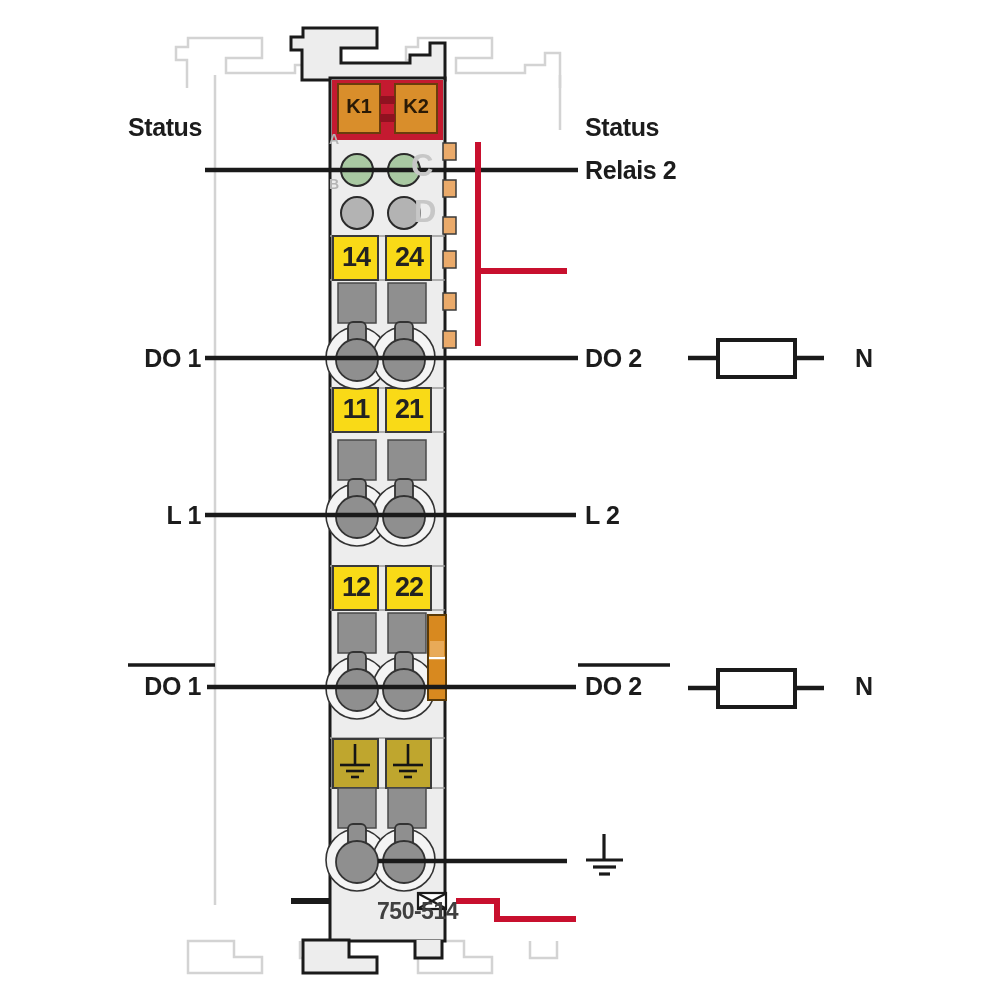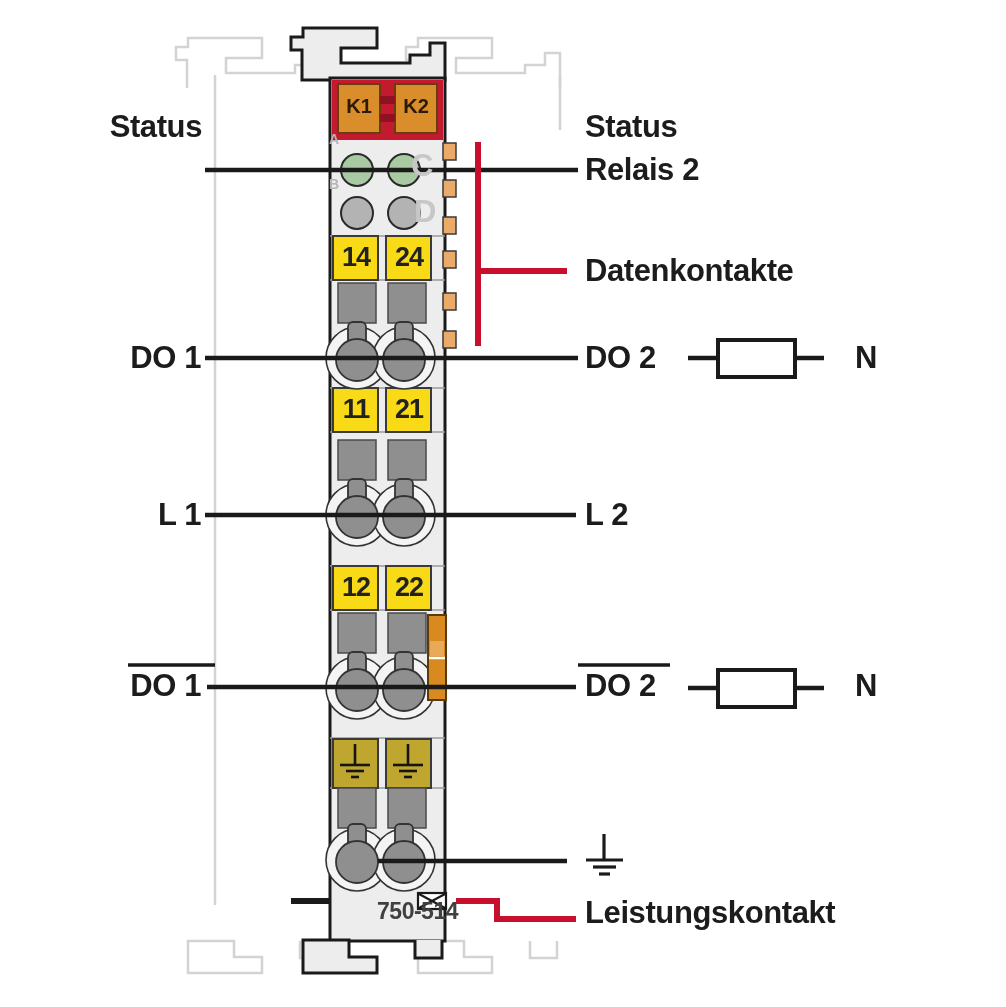--- a/index.html
+++ b/index.html
@@ -7,21 +7,21 @@
     position:relative;
     width:1006px;height:1007px;
     background:#ffffff;
     font-family:"Liberation Sans", sans-serif;
     overflow:hidden;
   }
   #canvas svg{position:absolute;left:0;top:0;}
   .lbl{
     position:absolute;
     font-weight:bold;
-    font-size:31px;
+    font-size:25px;
     color:#1c1c1c;
     letter-spacing:-0.4px;
     white-space:nowrap;
     line-height:30px;
   }
   .lbl.r{text-align:right;}
   .plate-num{
     position:absolute;
     width:46px;
     text-align:center;
@@ -255,27 +255,25 @@
 
 </svg>
 
 <div class="lbl r" style="top:112px; left:60px; width:142px;">Status</div>
 <div class="lbl r" style="top:343px; left:60px; width:141px;">DO 1</div>
 <div class="lbl r" style="top:500px; left:60px; width:141px;">L 1</div>
 <div class="lbl r" style="top:671px; left:60px; width:141px;">DO 1</div>
 
 <div class="lbl" style="top:112px; left:585px;">Status</div>
 <div class="lbl" style="top:155px; left:585px;">Relais 2</div>
-<div class="lbl" style="top:256px; left:585px;">Datenkontakte</div>
 <div class="lbl" style="top:343px; left:585px;">DO 2</div>
 <div class="lbl" style="top:343px; left:855px;">N</div>
 <div class="lbl" style="top:500px; left:585px;">L 2</div>
 <div class="lbl" style="top:671px; left:585px;">DO 2</div>
 <div class="lbl" style="top:671px; left:855px;">N</div>
-<div class="lbl" style="top:898px; left:585px;">Leistungskontakt</div>
 
 <div class="k-num" style="top:95px; left:338px;">K1</div>
 <div class="k-num" style="top:95px; left:395px;">K2</div>
 
 <div class="led-small" style="top:131px; left:329px;">A</div>
 <div class="led-small" style="top:176px; left:329px;">B</div>
 <div class="led-big" style="top:148px; left:411px;">C</div>
 <div class="led-big" style="top:194px; left:414px;">D</div>
 
 <div class="plate-num" style="top:242px; left:333px;">14</div>

